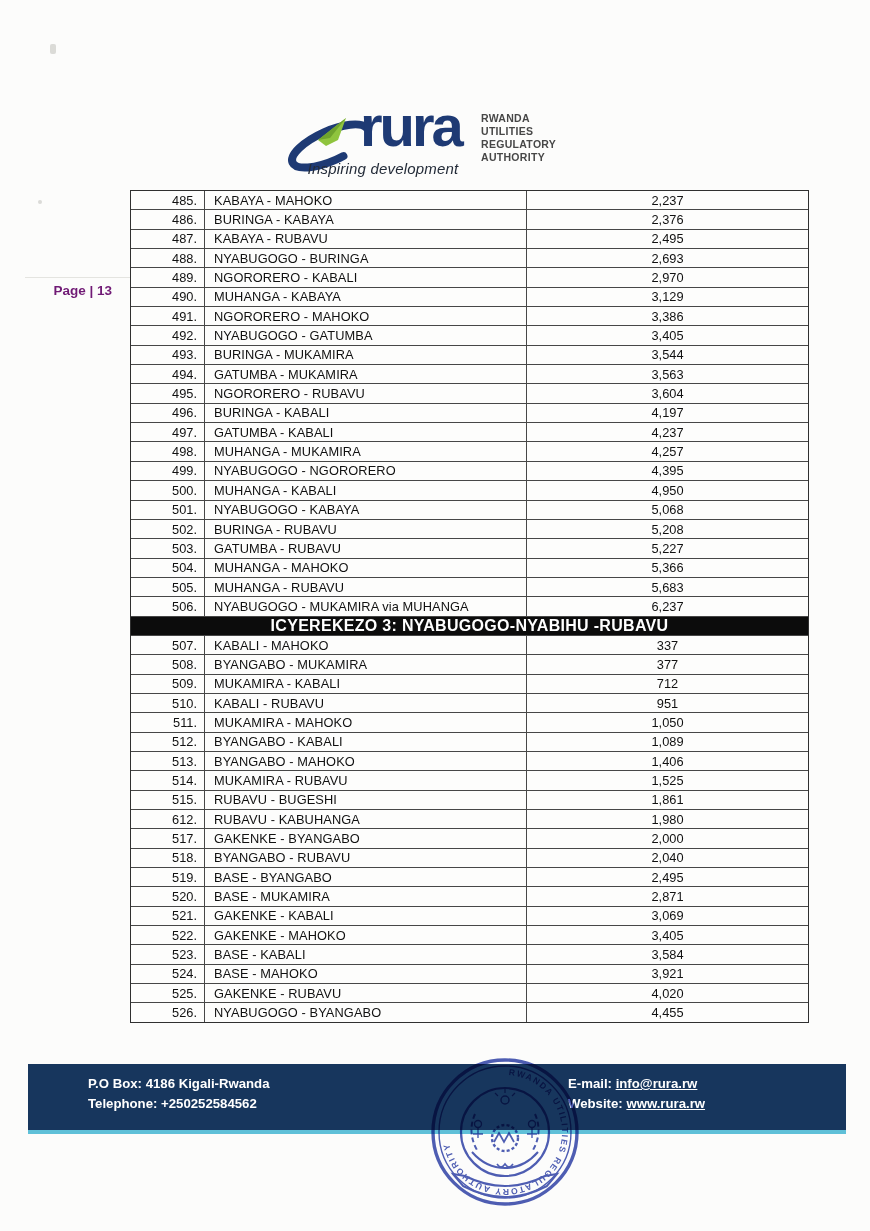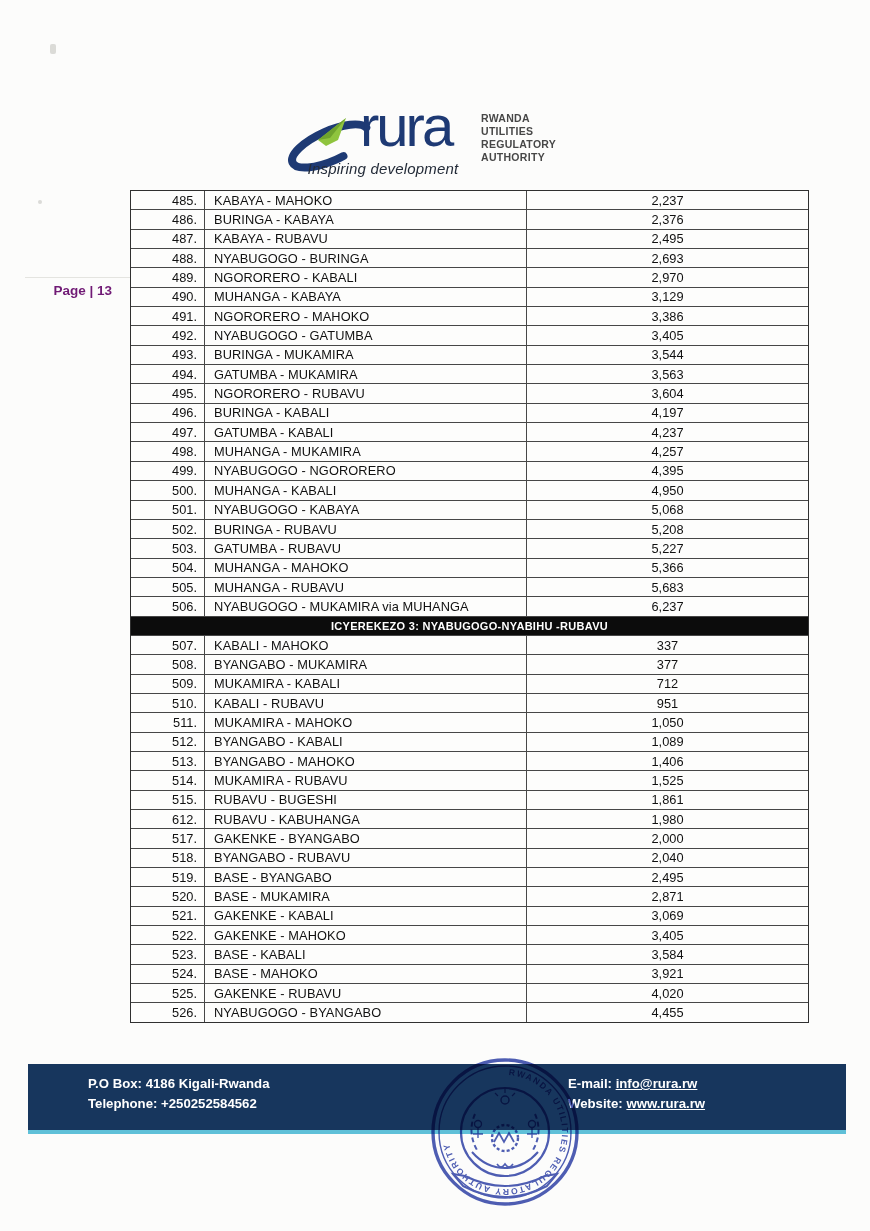--- a/index.html
+++ b/index.html
@@ -11,21 +11,21 @@
   body{
     position:relative;background:#fcfcfb;overflow:hidden;
     font-family:"Liberation Sans",sans-serif;color:#111;
   }
   
   .speck{position:absolute;background:#b9b9b4;border-radius:2px;opacity:.5;}
   
   .logo-wrap{position:absolute;left:280px;top:100px;width:300px;height:85px;}
   .swoosh{position:absolute;left:0;top:6px;}
   .brand{
-    position:absolute;left:80px;top:-6px;font-size:58px;font-weight:normal;
+    position:absolute;left:80px;top:-6px;font-size:58px;font-weight:bold;
     color:var(--navy);letter-spacing:-3px;line-height:64px;
   }
   .tagline{
     position:absolute;left:12px;top:60px;width:182px;text-align:center;
     font-style:italic;font-size:15px;color:#232b38;letter-spacing:.2px;
   }
   .org-block{
     position:absolute;left:481px;top:112px;font-size:10.5px;font-weight:bold;
     color:#474747;line-height:13px;letter-spacing:.3px;
   }
@@ -41,21 +41,21 @@
     border:1.6px solid #303030;display:flex;flex-direction:column;background:#fdfdfc;
   }
   .trow{display:flex;flex:1;align-items:center;border-bottom:1.2px solid var(--table-border);font-size:12.8px;}
   .trow:last-child{border-bottom:none;}
   .cell-no{width:74px;align-self:stretch;display:flex;align-items:center;justify-content:flex-end;
     padding-right:7px;border-right:1.2px solid var(--table-border);}
   .cell-route{width:322px;align-self:stretch;display:flex;align-items:center;
     padding-left:9px;border-right:1.2px solid var(--table-border);letter-spacing:.1px;}
   .cell-fare{flex:1;text-align:center;}
   .trow.section{background:var(--section-bg);justify-content:center;}
-  .sec-label{color:#fff;font-weight:bold;font-size:11px;letter-spacing:.3px;text-align:center;width:100%;}
+  .sec-label{color:#fff;font-weight:bold;font-size:16px;letter-spacing:.3px;text-align:center;width:100%;}
   
   .footer-bar{position:absolute;left:28px;top:1064px;width:818px;height:66px;background:var(--bar);}
   .footer-accent{position:absolute;left:28px;top:1130px;width:818px;height:3.5px;background:var(--bar-accent);}
   .footer-left{position:absolute;left:88px;top:1074px;color:#fff;font-weight:bold;font-size:13.2px;line-height:19.5px;}
   .footer-right{position:absolute;left:568px;top:1074px;color:#fff;font-weight:bold;font-size:13.2px;line-height:19.5px;}
   .footer-link{color:#fff;text-decoration:underline;}
   
   .stamp{position:absolute;left:415px;top:1052px;mix-blend-mode:multiply;opacity:.88;}
 </style>
 </head>

